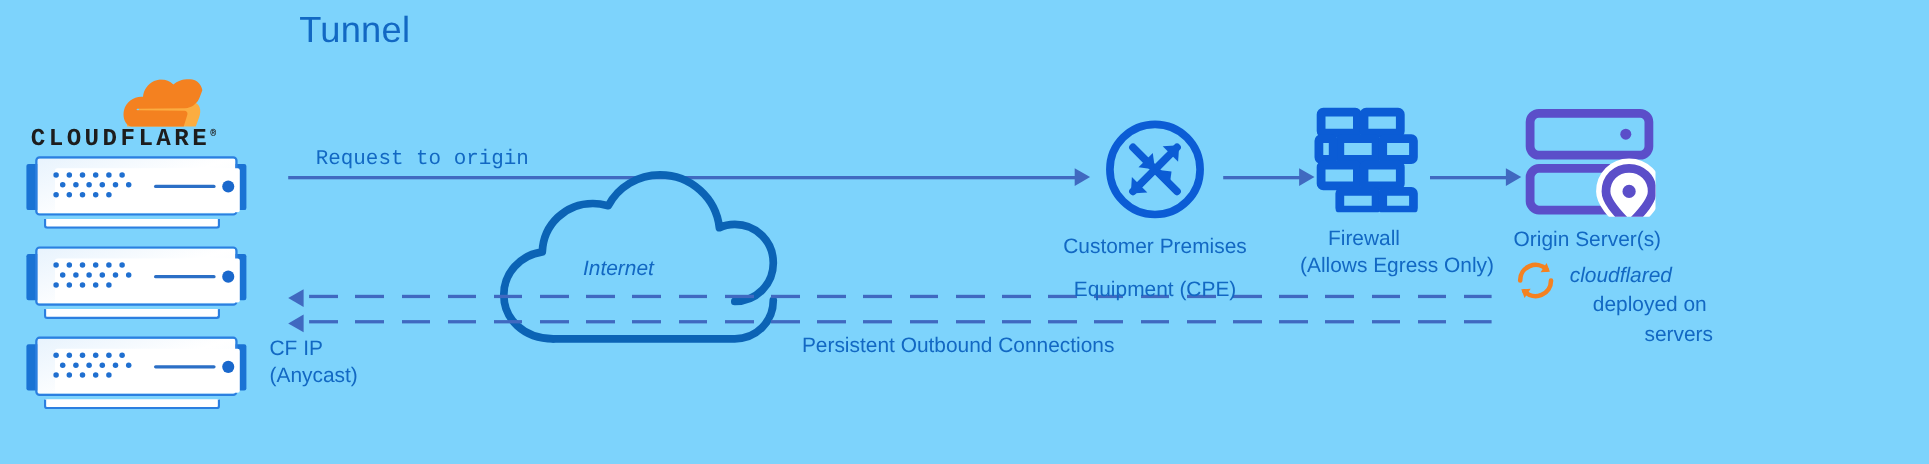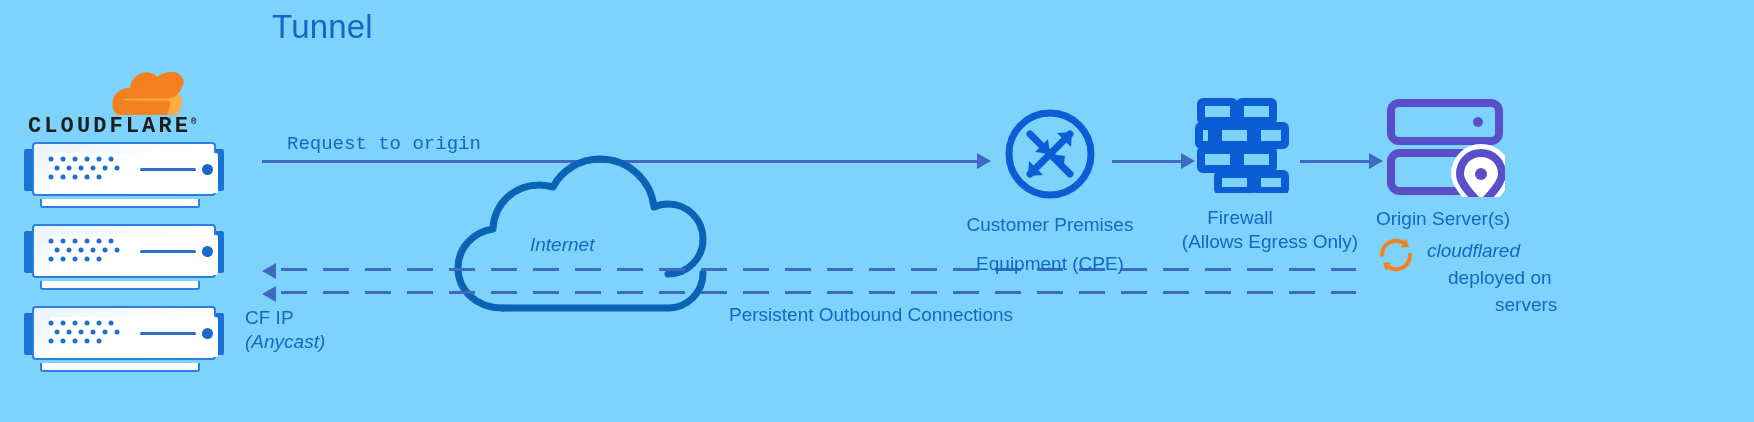--- a/index.html
+++ b/index.html
@@ -204,21 +204,21 @@
           <circle cx="39" cy="21" r="2.5"></circle>
         <circle cx="51" cy="21" r="2.5"></circle>
       </g>
     </svg>
     <div class="line"></div>
     <div class="led"></div>
     <div class="foot"></div>
   </div>
 
   <div class="abs lbl" style="left:245px; top:306px;">CF IP</div>
-  <div class="abs lbl" style="left:245px; top:330px;font-style:italic;">(Anycast)</div>
+  <div class="abs lbl" style="left:245px; top:330px;">(Anycast)</div>
 
   <div class="abs lbl" style="left:287px; top:132px;font-family:Liberation Mono, monospace;">Request to origin</div>
   <div class="abs solidline" style="left:262px; top:160px; width:718px;"></div>
   <div class="abs arrowR" style="left:977px; top:153px;"></div>
 
   <svg class="abs" style="left:440px; top:140px; width:280px; height:172px;" viewBox="0 0 280 172">
     <path d="M63 168 C36 168 18 150 18 128 C18 108 33 92 53 89
              C54 64 74 45 99 45 C104 45 109 46 113 47
              C122 30 140 19 160 19 C188 19 211 40 214 67
              C218 65 223 64 228 64 C248 64 263 80 263 99

